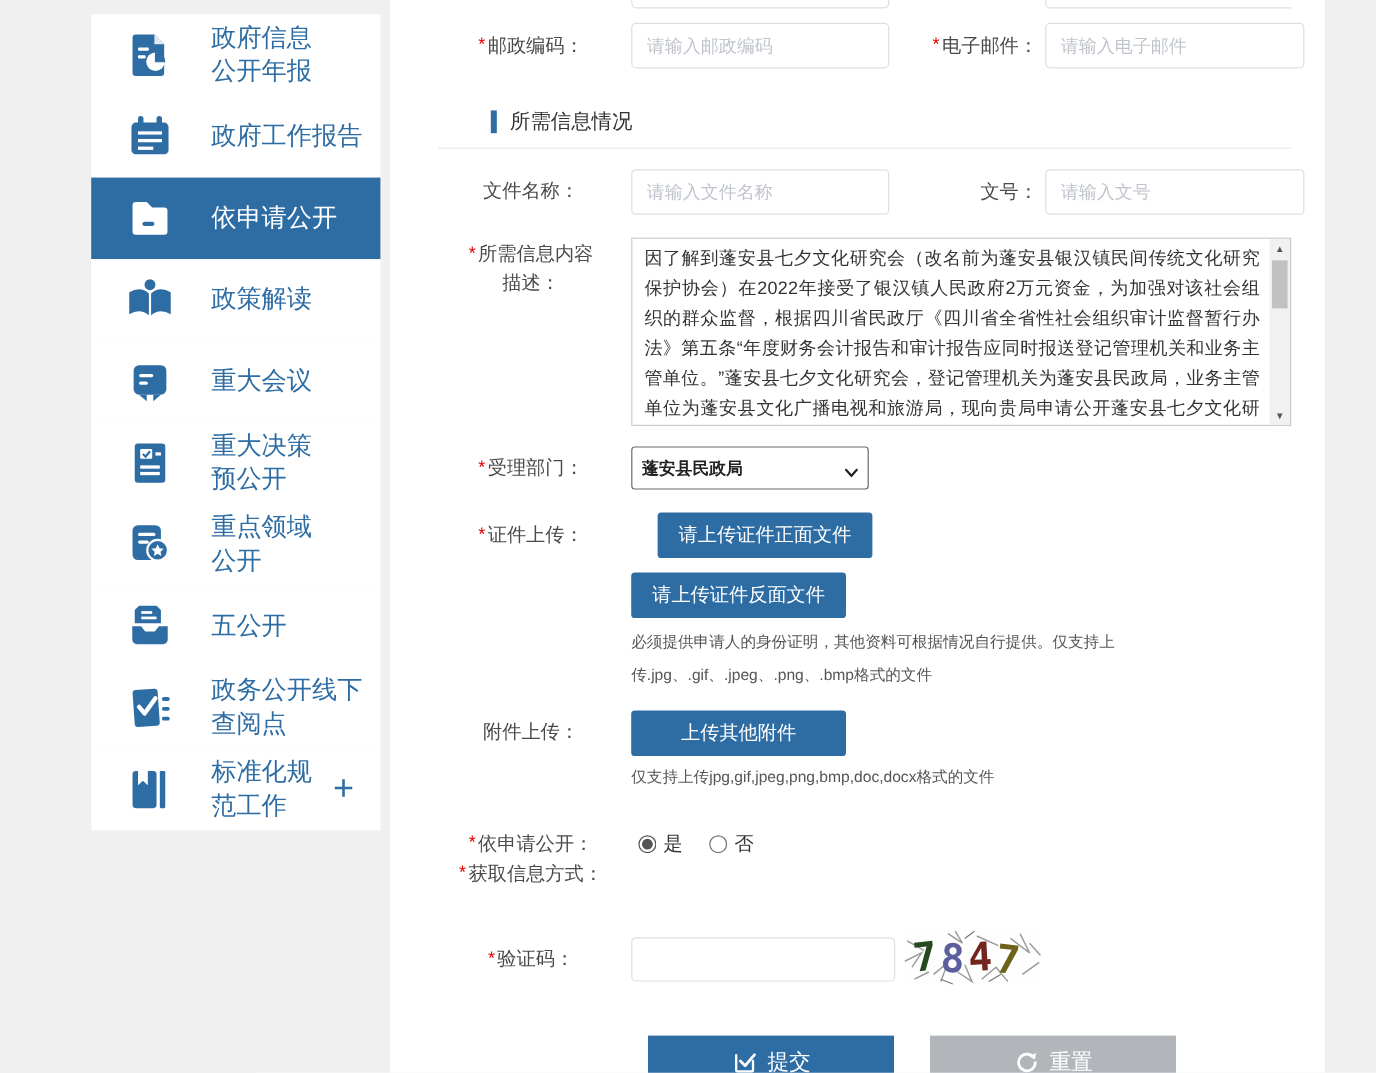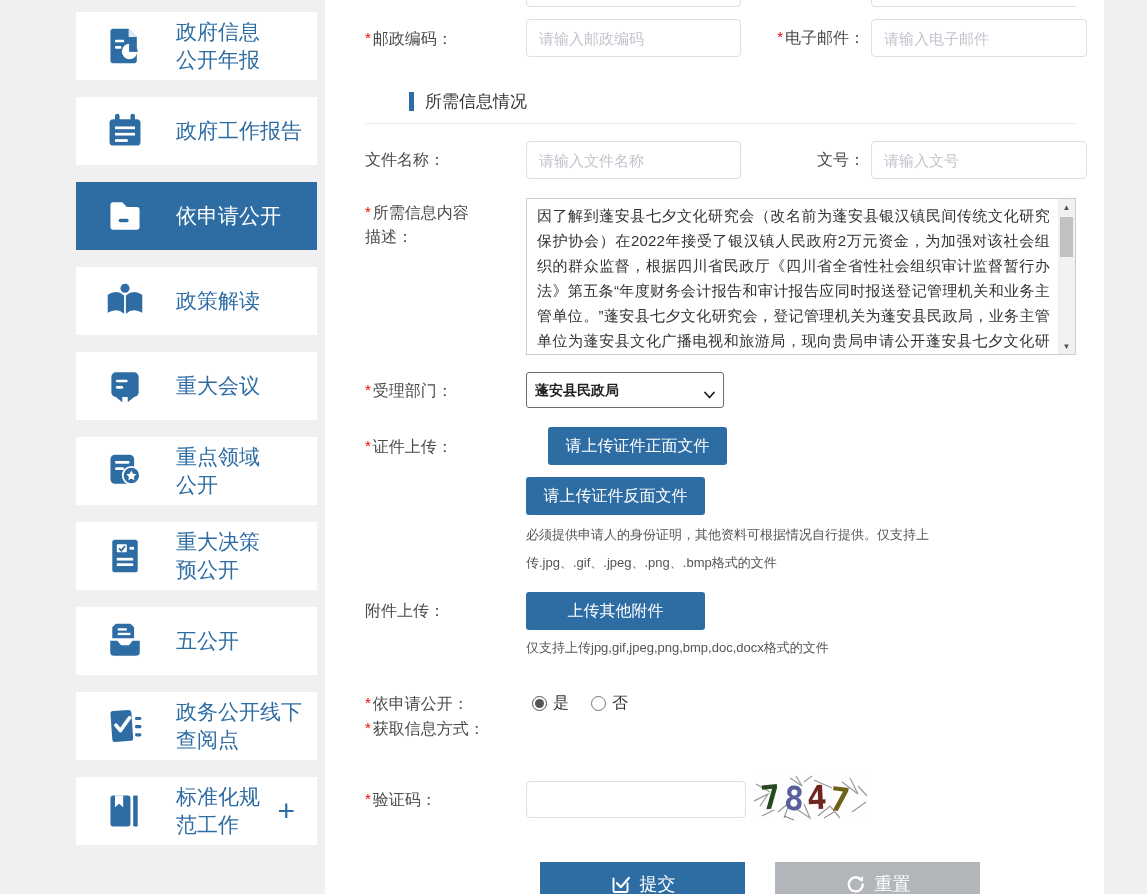--- a/index.html
+++ b/index.html
@@ -1,36 +1,36 @@
 <!DOCTYPE html>
 <html lang="zh"><head>
 <meta charset="utf-8">
 <style>
   * { margin:0; padding:0; box-sizing:border-box; }
   html,body { width:1147px; height:894px; overflow:hidden; }
   body { background:#f0f0f0; font-family:"Liberation Sans", sans-serif; position:relative; }
 
   
   .sidebar { position:absolute; left:76px; top:12px; width:241px; }
-  .side-item { background:#fff; height:68px; display:flex; align-items:center; margin-bottom:17px;
+  .side-item { background:#fff; height:68px; display:flex; align-items:center; 
                cursor:pointer; position:relative; }
   .side-item .icn { width:42px; height:42px; margin-left:28px; flex:0 0 42px; display:flex; align-items:center; justify-content:center; }
   .side-item .icn svg { width:40px; height:40px; display:block; }
   .side-item .lbl { margin-left:30px; color:#2e6da4; font-size:21px; line-height:28px; white-space:pre-line; }
   .side-item.active { background:#2e6da4; }
   .side-item.active .lbl { color:#fff; }
   .plus-mark { position:absolute; right:22px; top:50%; transform:translateY(-50%);
                color:#2e6da4; font-size:30px; font-weight:400; line-height:1; }
 
   
   .main { position:absolute; left:325px; top:0; width:779px; height:894px; background:#fff; }
   .form { padding:0 28px 0 40px; }
 
   .frow { display:flex; align-items:center; }
-  .flabel { width:155px; text-align:left; font-size:16px; color:#4a4a4a; flex:0 0 155px;
+  .flabel { width:155px; text-align:center; font-size:16px; color:#4a4a4a; flex:0 0 155px;
             line-height:24px; white-space:pre-line; }
   .flabel2 { width:124px; text-align:right; font-size:16px; color:#4a4a4a; flex:0 0 124px; }
   .req::before { content:"*"; color:#e60000; margin-right:2px; font-size:15px; vertical-align:1px; }
   .ctrl { margin-left:6px; }
 
   input.txt { height:38px; border:1px solid #dcdfe6; border-radius:4px; padding:0 12px;
               font-size:15px; color:#333; outline:none; font-family:"Liberation Sans",sans-serif; }
   input.txt::placeholder { color:#c0c4cc; }
   .w215 { width:215px; } .w216 { width:216px; } .w220 { width:220px; }
 
@@ -144,44 +144,44 @@
           <rect x="12" y="15" width="13" height="3" rx="1.5" fill="#fff"></rect>
           <rect x="12" y="22" width="8" height="3" rx="1.5" fill="#fff"></rect>
         </svg>
     </span>
     <span class="lbl">重大会议</span>
   </div>
 
   <div class="side-item">
     <span class="icn">
       <svg viewBox="0 0 44 44">
-          <rect x="6" y="4" width="26" height="32" rx="5" fill="#2e6da4"></rect>
-          <rect x="11" y="11" width="16" height="3" rx="1.5" fill="#fff"></rect>
-          <rect x="11" y="18" width="10" height="3" rx="1.5" fill="#fff"></rect>
-          <circle cx="29" cy="27" r="9.5" fill="#2e6da4" stroke="#fff" stroke-width="2"></circle>
-          <path d="M29 21.5l1.7 3.6 3.9.5-2.9 2.7.7 3.9-3.4-1.9-3.4 1.9.7-3.9-2.9-2.7 3.9-.5z" fill="#fff"></path>
-        </svg>
-    </span>
-    <span class="lbl">重点领域
-公开</span>
-  </div>
-
-  <div class="side-item">
-    <span class="icn">
-      <svg viewBox="0 0 44 44">
           <rect x="8" y="4" width="28" height="36" rx="3" fill="#2e6da4"></rect>
           <rect x="13" y="9" width="11" height="9" rx="1" fill="#fff"></rect>
           <path d="M15.5 13.5l2.5 2.5 4-5" stroke="#2e6da4" stroke-width="2" fill="none"></path>
           <rect x="27" y="12" width="5" height="3" fill="#fff"></rect>
           <rect x="13" y="24" width="18" height="3" fill="#fff"></rect>
           <rect x="13" y="30" width="18" height="3" fill="#fff"></rect>
         </svg>
     </span>
     <span class="lbl">重大决策
 预公开</span>
+  </div>
+
+  <div class="side-item">
+    <span class="icn">
+      <svg viewBox="0 0 44 44">
+          <rect x="6" y="4" width="26" height="32" rx="5" fill="#2e6da4"></rect>
+          <rect x="11" y="11" width="16" height="3" rx="1.5" fill="#fff"></rect>
+          <rect x="11" y="18" width="10" height="3" rx="1.5" fill="#fff"></rect>
+          <circle cx="29" cy="27" r="9.5" fill="#2e6da4" stroke="#fff" stroke-width="2"></circle>
+          <path d="M29 21.5l1.7 3.6 3.9.5-2.9 2.7.7 3.9-3.4-1.9-3.4 1.9.7-3.9-2.9-2.7 3.9-.5z" fill="#fff"></path>
+        </svg>
+    </span>
+    <span class="lbl">重点领域
+公开</span>
   </div>
 
   <div class="side-item">
     <span class="icn">
       <svg viewBox="0 0 44 44">
           <path d="M12 3h16l4 4v12H8V7z" fill="#2e6da4"></path>
           <rect x="14" y="8" width="10" height="2.5" fill="#fff"></rect>
           <rect x="14" y="13" width="14" height="2.5" fill="#fff"></rect>
           <path d="M5 21h9l4 5h8l4-5h9v13a5 5 0 0 1-5 5H10a5 5 0 0 1-5-5z" fill="#2e6da4" stroke="#fff" stroke-width="1.5"></path>
         </svg>

